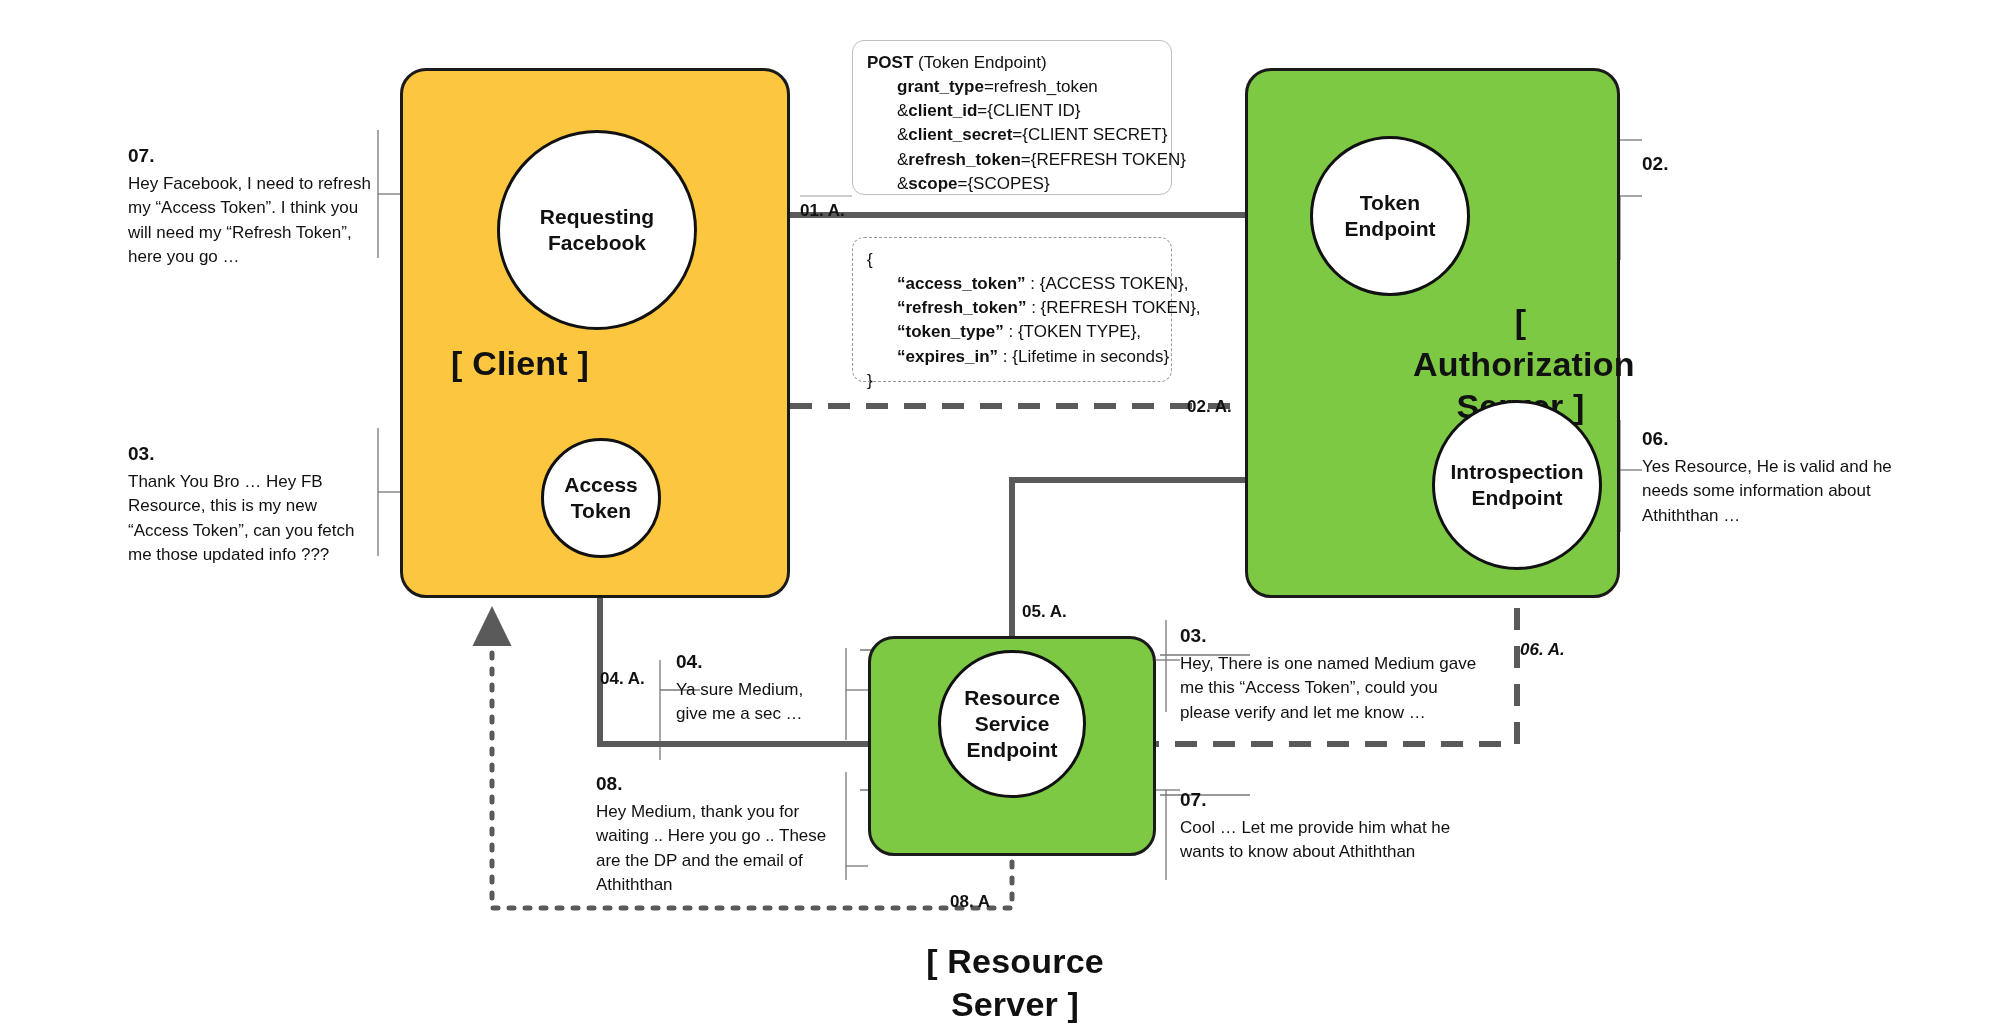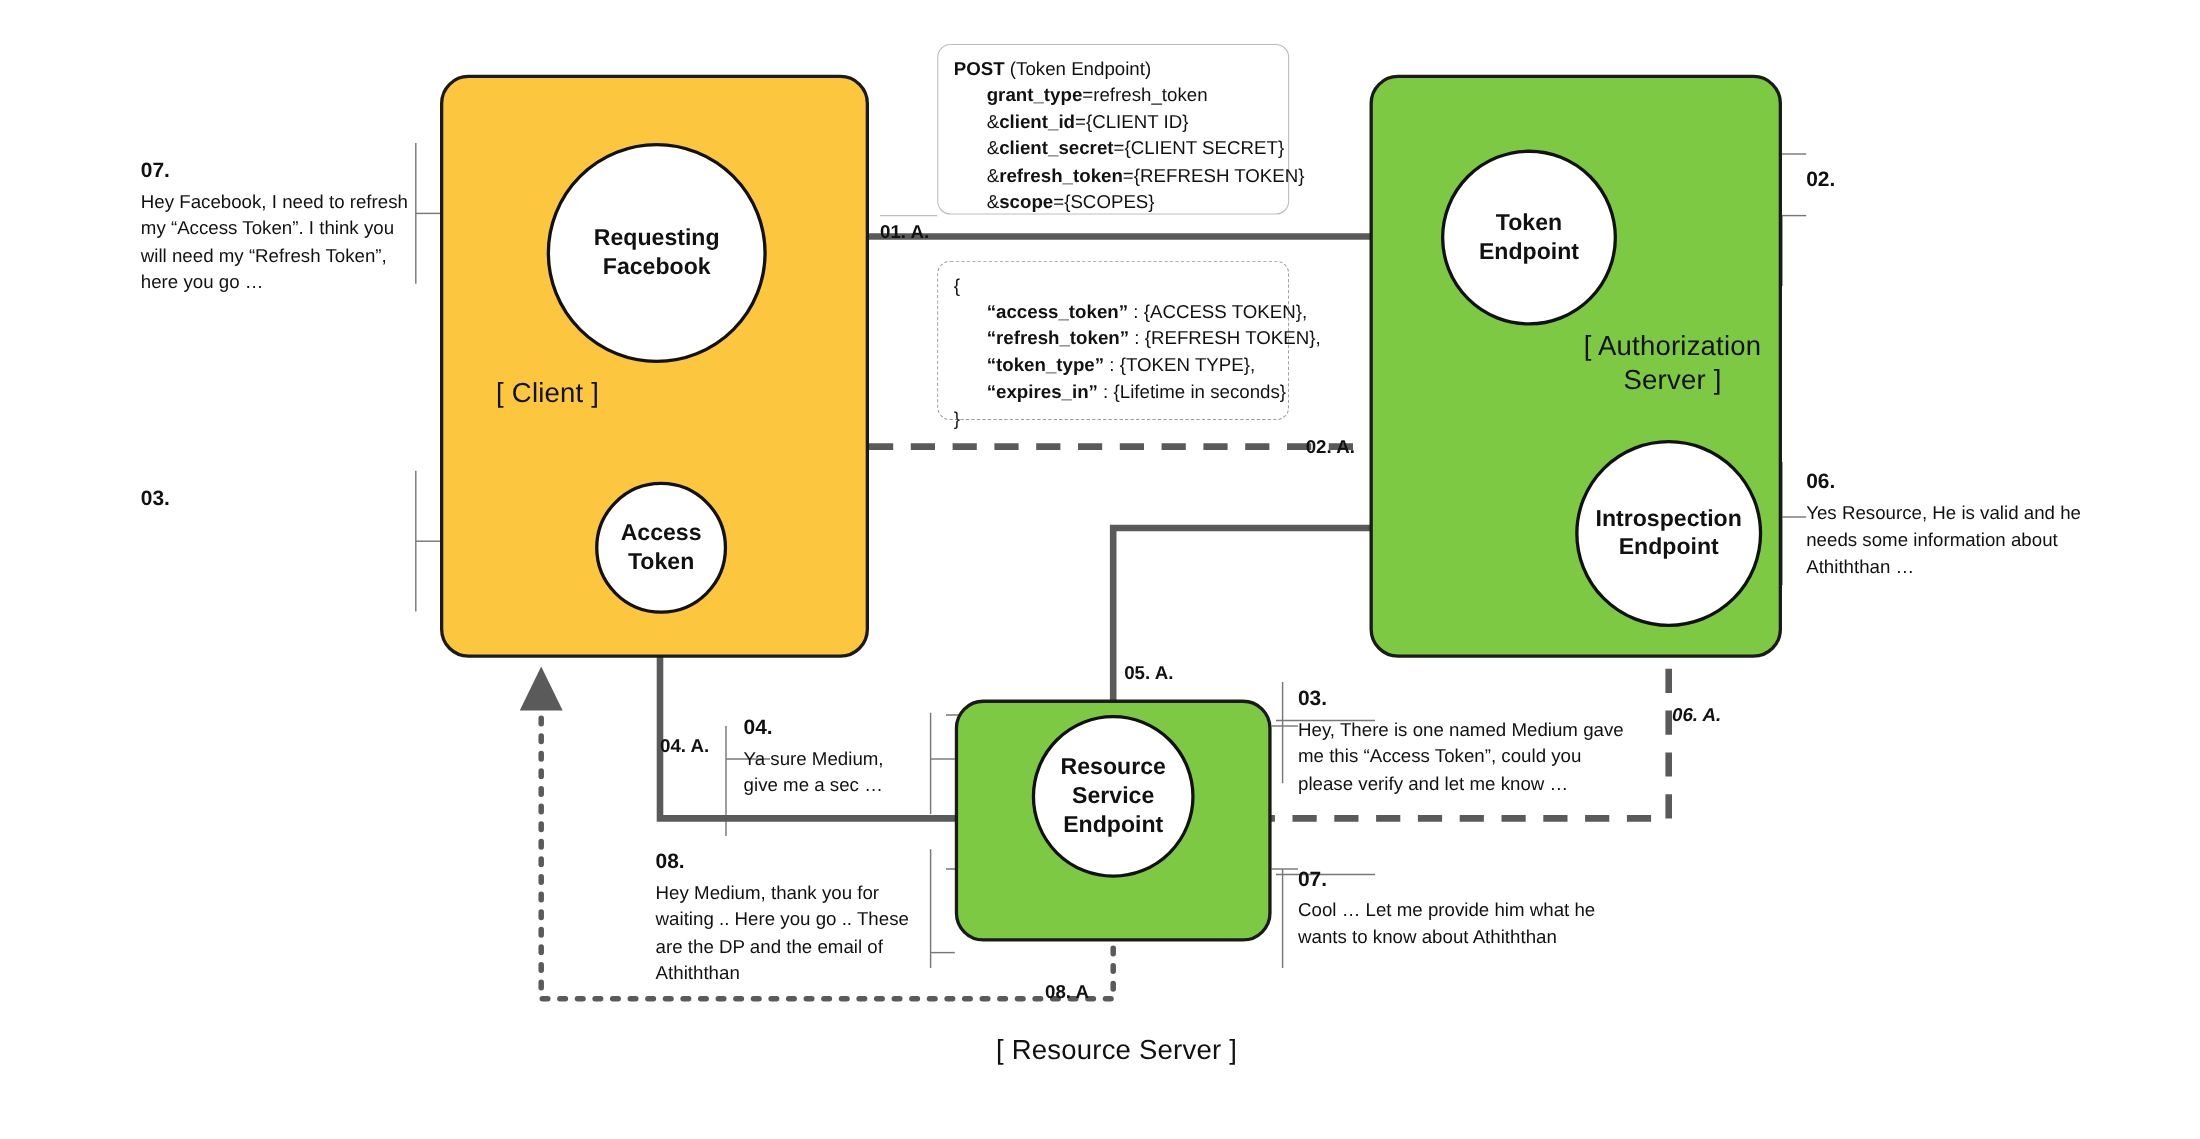--- a/index.html
+++ b/index.html
@@ -51,22 +51,22 @@
   }
   .panel.resourceserver {
     background: #7ec943;
     left: 868px;
     top: 636px;
     width: 288px;
     height: 220px;
   }
   .panel-label {
     position: absolute;
-    font-weight: normal;
-    font-size: 25px;
+    font-weight: bold;
+    font-size: 34px;
     color: #111111;
     letter-spacing: 0.2px;
     line-height: 1.25;
   }
   .panel-label.client-label   { left: 451px; top: 342px; }
   .panel-label.auth-label     { left: 1413px; top: 300px; width: 215px; text-align: center; }
   .panel-label.resource-label { left: 890px; top: 940px; width: 250px; text-align: center; }
 
   
   .node {
@@ -282,20 +282,21 @@
 <span class="ind"><b>“expires_in”</b><span> : {Lifetime in seconds}</span></span>
 <span>}</span></div>
 
   <div class="note n01">
     <span class="num">07.</span>
     <span class="body">Hey Facebook, I need to refresh my “Access Token”. I think you will need my “Refresh Token”, here you go …</span>
   </div>
 
   <div class="note n03">
     <span class="num">03.</span>
+    <span class="body">Thank You Bro … Hey FB Resource, this is my new “Access Token”, can you fetch me those updated info ???</span>
   </div>
 
   <div class="note n02">
     <span class="num">02.</span>
   </div>
 
   <div class="note n06">
     <span class="num">06.</span>
     <span class="body">Yes Resource, He is valid and he needs some information about Athiththan …</span>
   </div>

